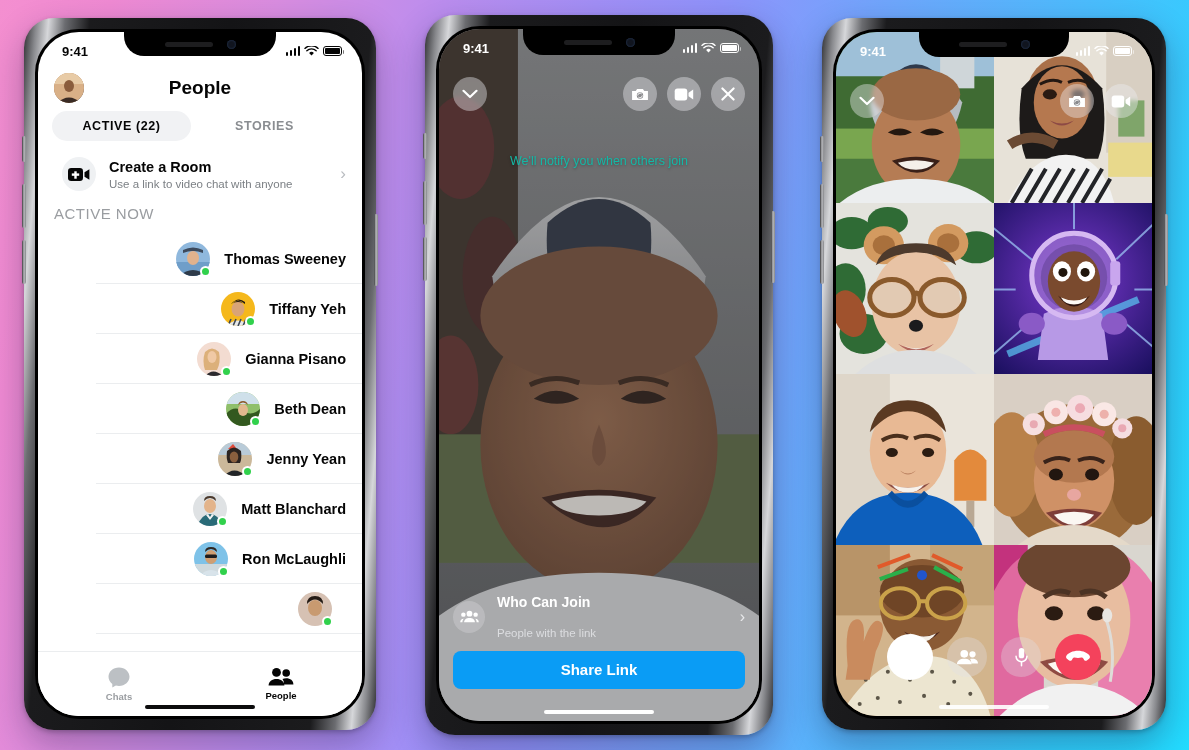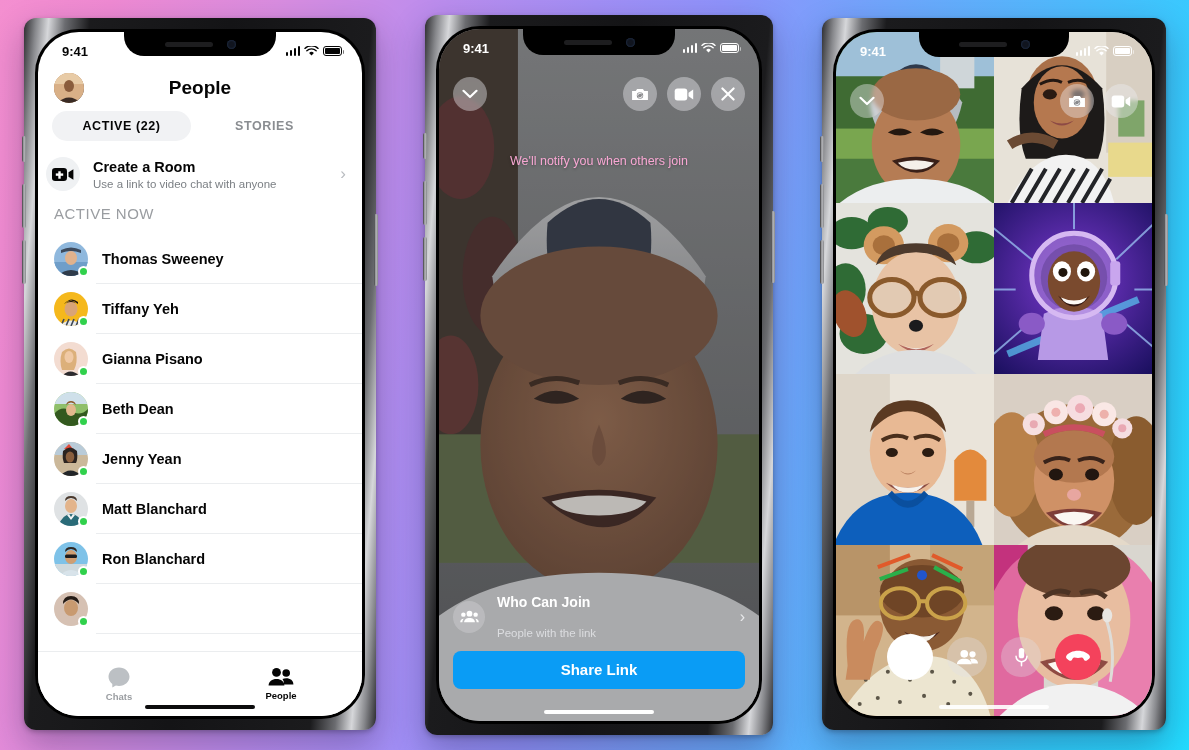--- a/index.html
+++ b/index.html
@@ -15,21 +15,21 @@
         #8f93fb 52%,
         #6fa6fc 64%,
         #4cbcfd 78%,
         #2fd0fe 90%,
         #22dcff 100%);
     position:relative;
   }
   
   .phone {
     position:absolute;
-    border-radius:12px;
+    border-radius:30px;
     background:
       linear-gradient(95deg,#2b2b2e 0%, #87888c 3%, #d6d7da 6%, #6b6c70 10%, #1b1b1d 16%,
                       #141416 50%, #1b1b1d 84%, #6b6c70 90%, #d6d7da 94%, #87888c 97%, #2b2b2e 100%);
     box-shadow: 0 14px 34px rgba(30,20,60,.33), 0 2px 5px rgba(0,0,0,.25);
     padding:11px;
   }
   .phone-inner {
     width:100%; height:100%;
     border-radius:44px;
     background:#000;
@@ -77,29 +77,29 @@
   
   #phone1 { left:24px; top:18px; width:352px; height:712px; }
   .p1-head { display:flex; align-items:center; padding:9px 16px 4px 16px; }
   .p1-avatar { width:30px;height:30px;border-radius:50%;flex:none;
       background:linear-gradient(155deg,#cfa67e 0%,#9c6b4a 40%,#4a3a34 75%,#2d2622 100%); overflow:hidden;}
   .p1-title { flex:1; text-align:center; font-size:19px; font-weight:bold; color:#050505; margin-left:-30px;}
   .p1-tabs { display:flex; padding:4px 28px 8px 14px; gap:4px; }
   .p1-tab { flex:1; text-align:center; padding:8px 0; font-size:12.5px; font-weight:bold;
             letter-spacing:.6px; color:#8a8d91; border-radius:18px; }
   .p1-tab.active { background:#f1f2f4; color:#050505; }
-  .room-row { display:flex; align-items:center; gap:13px; padding:8px 16px 12px 8px; }
+  .room-row { display:flex; align-items:center; gap:13px; padding:8px 16px 12px 24px; }
   .room-ic { width:34px;height:34px;border-radius:50%;background:#eff1f3;flex:none;
              display:flex;align-items:center;justify-content:center;}
   .room-txt h4 { font-size:14.5px; font-weight:bold; color:#050505; line-height:1.25;}
   .room-txt p { font-size:11.5px; color:#7c8085; margin-top:1px;}
   .room-chev { margin-left:auto; color:#b9bcc0; font-size:17px; }
   .sec-label { font-size:15px; color:#9a9da1; letter-spacing:.5px; padding:2px 16px 6px 16px; font-weight:500;}
   .plist { position:absolute; top:202px; left:0; right:0; bottom:0; overflow:hidden; }
-  .prow { display:flex; align-items:center; gap:14px; padding:0 16px; height:50px; position:relative; }
+  .prow { display:flex; align-items:center; gap:14px; padding:0 16px; height:50px; position:relative;justify-content:flex-end; }
   .prow::after { content:""; position:absolute; left:58px; right:0; bottom:0; height:1px; background:#ebedef; }
   .pav { width:34px;height:34px;border-radius:50%;flex:none;position:relative;overflow:visible;}
   .pav .img { width:100%;height:100%;border-radius:50%;overflow:hidden;}
   .dot { position:absolute; right:-1px; bottom:-1px; width:11px;height:11px;border-radius:50%;
          background:#31d14c; border:2px solid #fff; }
   .pname { font-size:14.5px; font-weight:bold; color:#050505; }
   .tabbar { position:absolute; bottom:0; left:0; right:0; height:64px; background:#fff;
             box-shadow:0 -1px 0 #ebedef; display:flex; z-index:30; }
   .tbitem { flex:1; display:flex; flex-direction:column; align-items:center; justify-content:center; gap:3px;}
   .tblabel { font-size:9.5px; font-weight:bold; }
@@ -108,21 +108,21 @@
   #phone2 { left:425px; top:15px; width:348px; height:720px; }
   .p2-bg { position:absolute; inset:0; }
   .p2-overlay { position:absolute; inset:0; background:rgba(60,60,62,.30); }
   .circ-btn { width:34px;height:34px;border-radius:50%;background:rgba(235,235,240,.42);
               display:flex;align-items:center;justify-content:center; backdrop-filter:blur(2px);}
   .p2-topbar { position:absolute; top:48px; left:14px; right:14px; display:flex; align-items:center; z-index:20;}
   .p2-topright { margin-left:auto; display:flex; gap:10px; }
   .p2-invite { position:absolute; top:122px; left:0; right:0; text-align:center; z-index:20; }
   .p2-invite h2 { color:#fff; font-size:20.5px; font-weight:bold; letter-spacing:-.2px;
                   text-shadow:0 1px 3px rgba(0,0,0,.35); }
-  .p2-invite p { color:#f9a8d4; font-size:12.5px; margin-top:3px; text-shadow:0 1px 3px rgba(0,0,0,.35);}
+  .p2-invite p { color:#14b8a6; font-size:12.5px; margin-top:3px; text-shadow:0 1px 3px rgba(0,0,0,.35);}
   .p2-bottom { position:absolute; bottom:32px; left:14px; right:14px; z-index:20; }
   .join-row { display:flex; align-items:center; gap:12px; margin-bottom:12px; }
   .join-ic { width:32px;height:32px;border-radius:50%;background:rgba(225,225,230,.30);
              display:flex;align-items:center;justify-content:center;flex:none;}
   .join-txt h4 { color:#fff; font-size:14px; font-weight:bold; }
   .join-txt p { color:#dcdde0; font-size:11.5px; margin-top:17px;}
   .join-chev { margin-left:auto; color:#e8e9eb; font-size:16px; }
   .share-btn { display:block; width:100%; height:38px; border-radius:8px; background:#0a9cf5;
                color:#fff; font-size:15px; font-weight:bold; border:none; line-height:38px; text-align:center;}
 
@@ -318,21 +318,21 @@
                   <rect width="34" height="34" fill="#7ec2e8"></rect>
           <rect y="22" width="34" height="12" fill="#cfd9dd"></rect>
           <ellipse cx="17" cy="15" rx="6" ry="7" fill="#cf9e72"></ellipse>
           <path d="M11 10 q6 -6 12 0 q0 -5 -6 -5 q-6 0 -6 5 Z" fill="#2f2722"></path>
           <rect x="11" y="12.5" width="12" height="3.4" rx="1.5" fill="#1d1d1f"></rect>
           <path d="M5 34 q12 -12 24 0 Z" fill="#d8e3ea"></path>
                 </svg>
         </div>
               <span class="dot"></span>
             </div>
-        <span class="pname">Ron Blanchard</span>
+        <span class="pname">Ron McLaughli</span>
       </div>
 
 
       <div class="prow">
         <div class="pav">
               <div class="img">
           <svg width="34" height="34" viewBox="0 0 34 34">
                   <rect width="34" height="34" fill="#d6c1b3"></rect>
           <ellipse cx="17" cy="16" rx="7" ry="8" fill="#c89a70"></ellipse>
           <path d="M9 12 q8 -9 16 0 q0 -8 -8 -8 q-8 0 -8 8 Z" fill="#241b15"></path>

